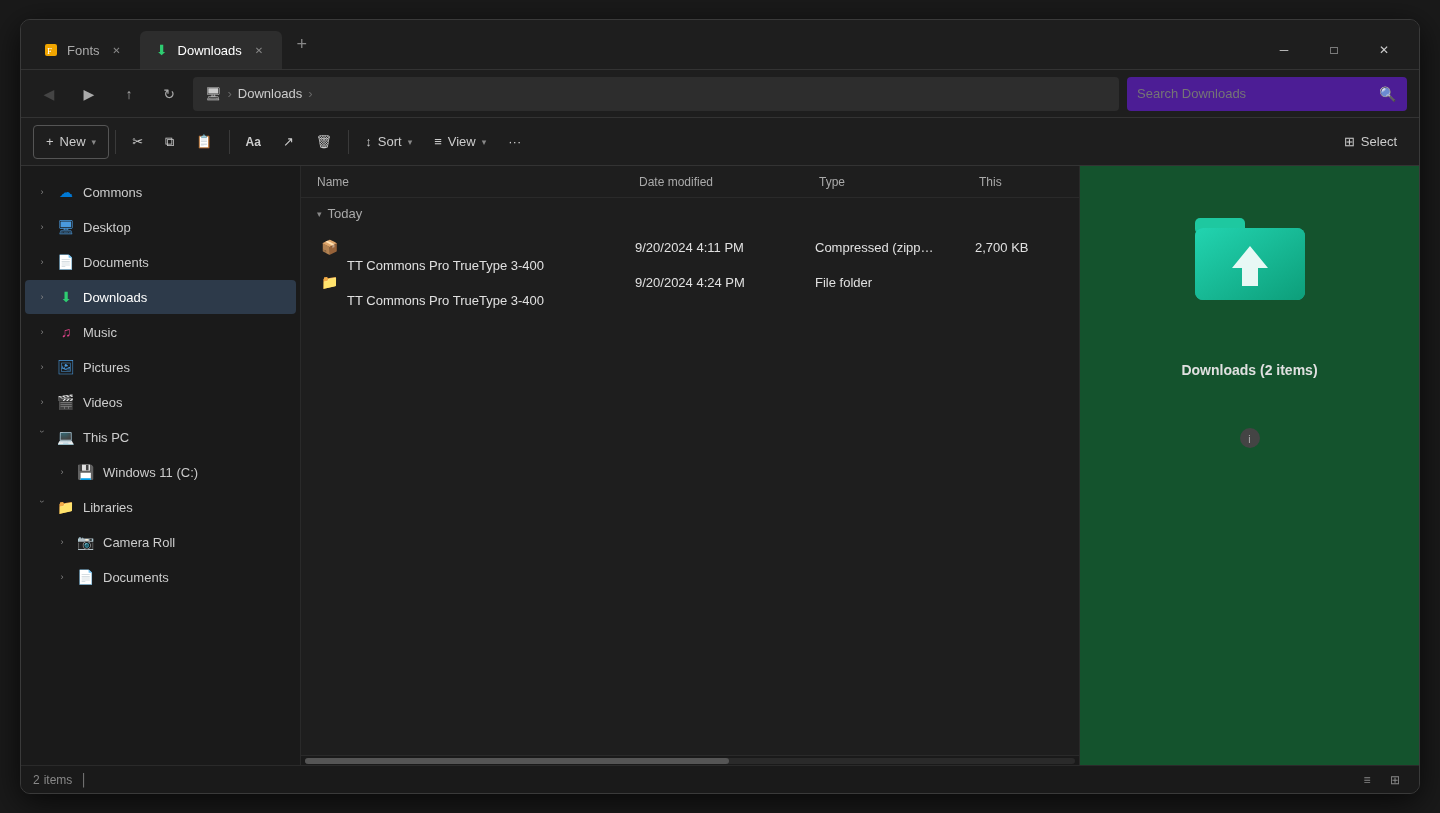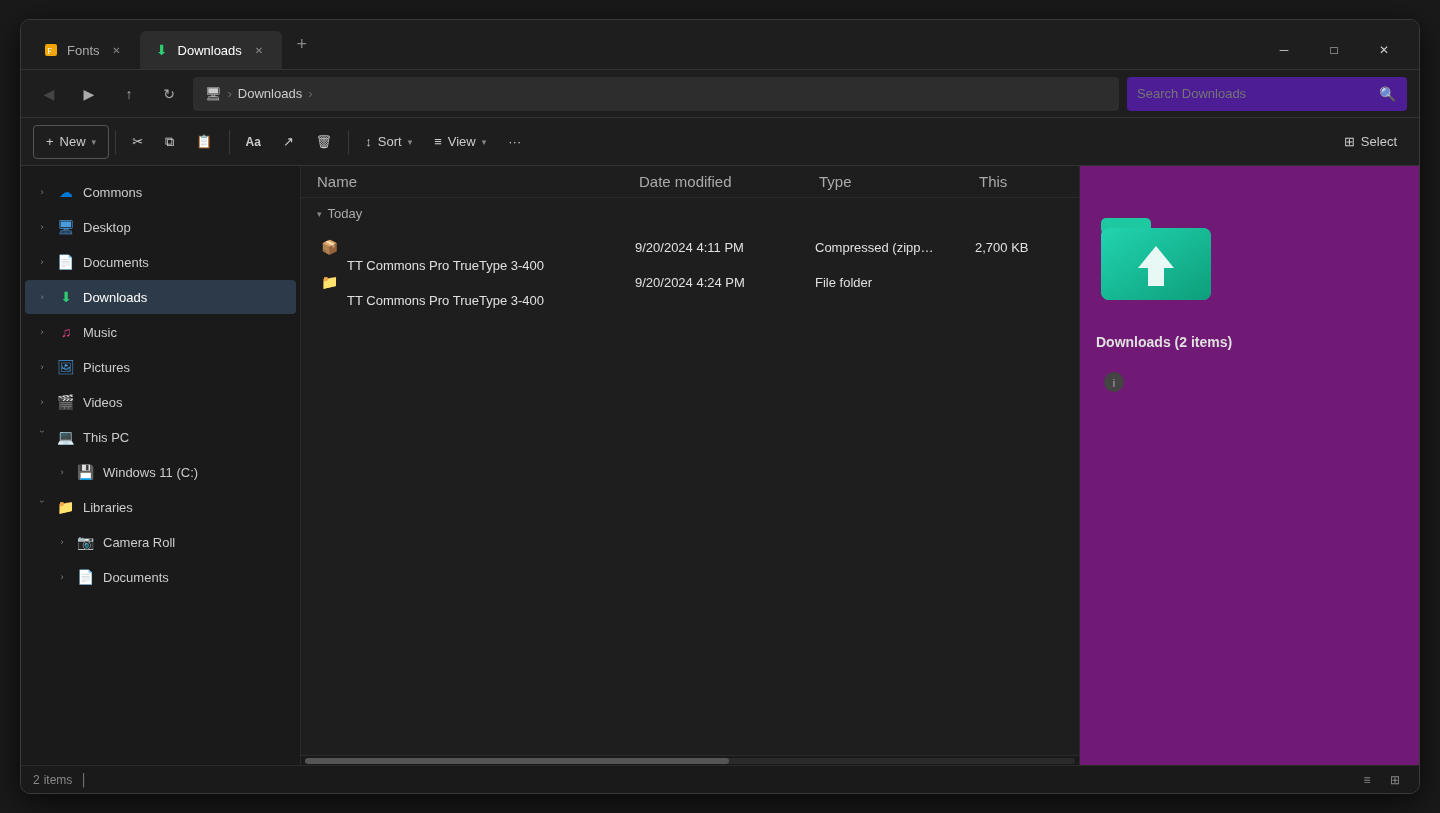--- a/index.html
+++ b/index.html
@@ -282,21 +282,21 @@
       padding: 0 8px;
       height: 32px;
       align-items: center;
       border-bottom: 1px solid #2a2a2a;
       position: sticky;
       top: 0;
       background: #1e1e1e;
       z-index: 1;
     }
     .col-header {
-      font-size: 15px;
+      font-size: 12px;
       color: #aaa;
       padding: 0 8px;
     }
     .group-header {
       display: flex;
       align-items: center;
       gap: 6px;
       padding: 8px 16px;
       font-size: 13px;
       color: #aaa;
@@ -354,27 +354,28 @@
       width: 55%;
       height: 6px;
       background: #555;
       border-radius: 3px;
       position: absolute;
       left: 0;
     }
     
     .details-panel {
       width: 340px;
-      background: #701a75;
+      background: #14532d;
       border-left: 1px solid #2a2a2a;
       display: flex;
       flex-direction: column;
-      align-items: flex-start;
+      align-items: center;
       padding: 20px 16px;
       flex-shrink: 0;
+      gap: 28px;
     }
     .details-folder-icon {
       width: 120px;
       height: 100px;
       margin: 20px 0;
       position: relative;
     }
     .details-title {
       font-size: 14px;
       font-weight: 600;

